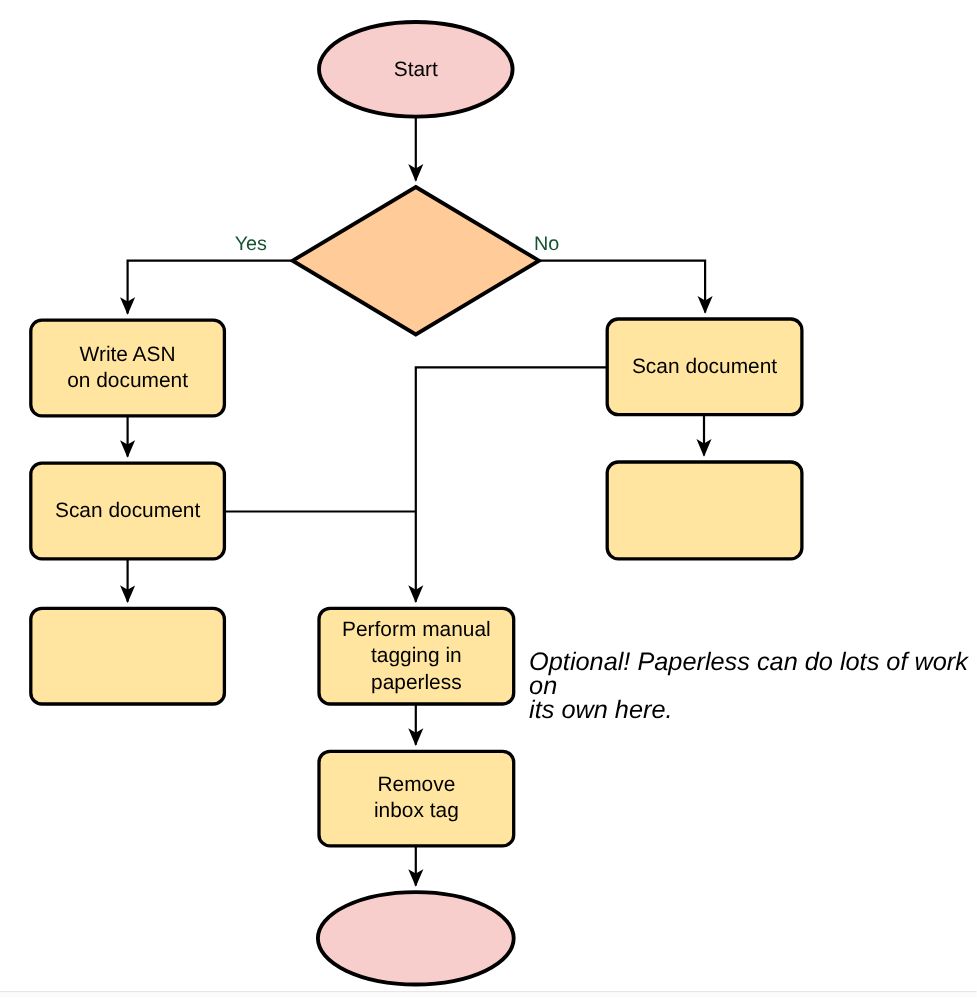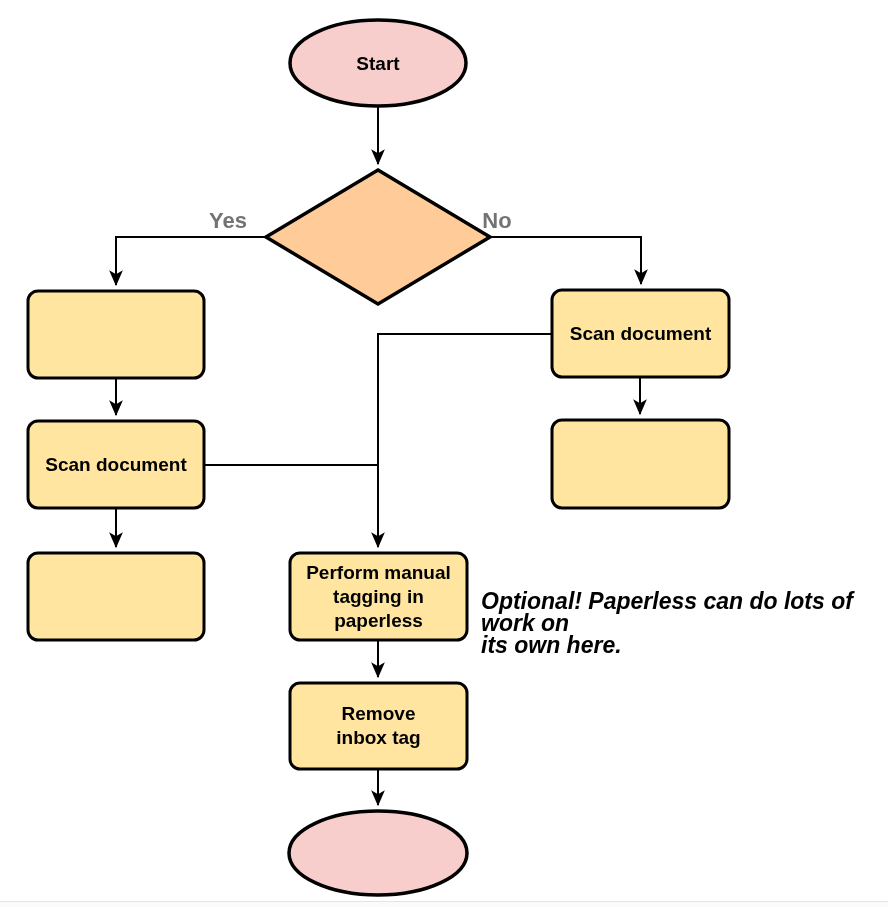--- a/index.html
+++ b/index.html
@@ -7,21 +7,20 @@
     padding: 0;
     background: #ffffff;
     font-family: "Liberation Sans", sans-serif;
   }
   .canvas {
     position: relative;
     width: 888px;
     height: 907px;
     background: #ffffff;
     overflow: hidden;
-    font-weight: bold;
   }
   .canvas svg.diagram-layer {
     position: absolute;
     left: 0;
     top: 0;
     width: 888px;
     height: 907px;
   }
   
   .shape {
@@ -46,22 +45,22 @@
     font-size: 19px;
     line-height: 24px;
     color: #000000;
     pointer-events: none;
   }
   .edge-label {
     position: absolute;
     display: flex;
     align-items: center;
     justify-content: center;
-    font-size: 22px;
-    color: #737373;
+    font-size: 18px;
+    color: #14532d;
     pointer-events: none;
   }
   .note-label {
     position: absolute;
     font-size: 23px;
     line-height: 22px;
     font-style: italic;
     color: #000000;
     text-align: left;
     white-space: pre-line;
@@ -115,20 +114,22 @@
     <rect class="shape fill-process" x="552" y="290" width="177" height="87" rx="10"></rect>
     <rect class="shape fill-process" x="552" y="420" width="177" height="88" rx="10"></rect>
     <rect class="shape fill-process" x="290" y="553" width="177" height="87" rx="10"></rect>
     <rect class="shape fill-process" x="290" y="683" width="177" height="86" rx="10"></rect>
     <ellipse class="shape fill-terminal" cx="378" cy="853" rx="89" ry="42"></ellipse>
   </svg>
 
   <div class="node-label" style="left:290px; top:21px; width:176px; height:85px;">Start</div>
 
 
+  <div class="node-label" style="left:28px; top:291px; width:176px; height:87px;">Write ASN
+on document</div>
 
   <div class="node-label" style="left:28px; top:421px; width:176px; height:87px;">Scan document</div>
 
 
   <div class="node-label" style="left:552px; top:290px; width:177px; height:87px;">Scan document</div>
 
 
   <div class="node-label" style="left:290px; top:553px; width:177px; height:87px;">Perform manual
 tagging in
 paperless</div>

